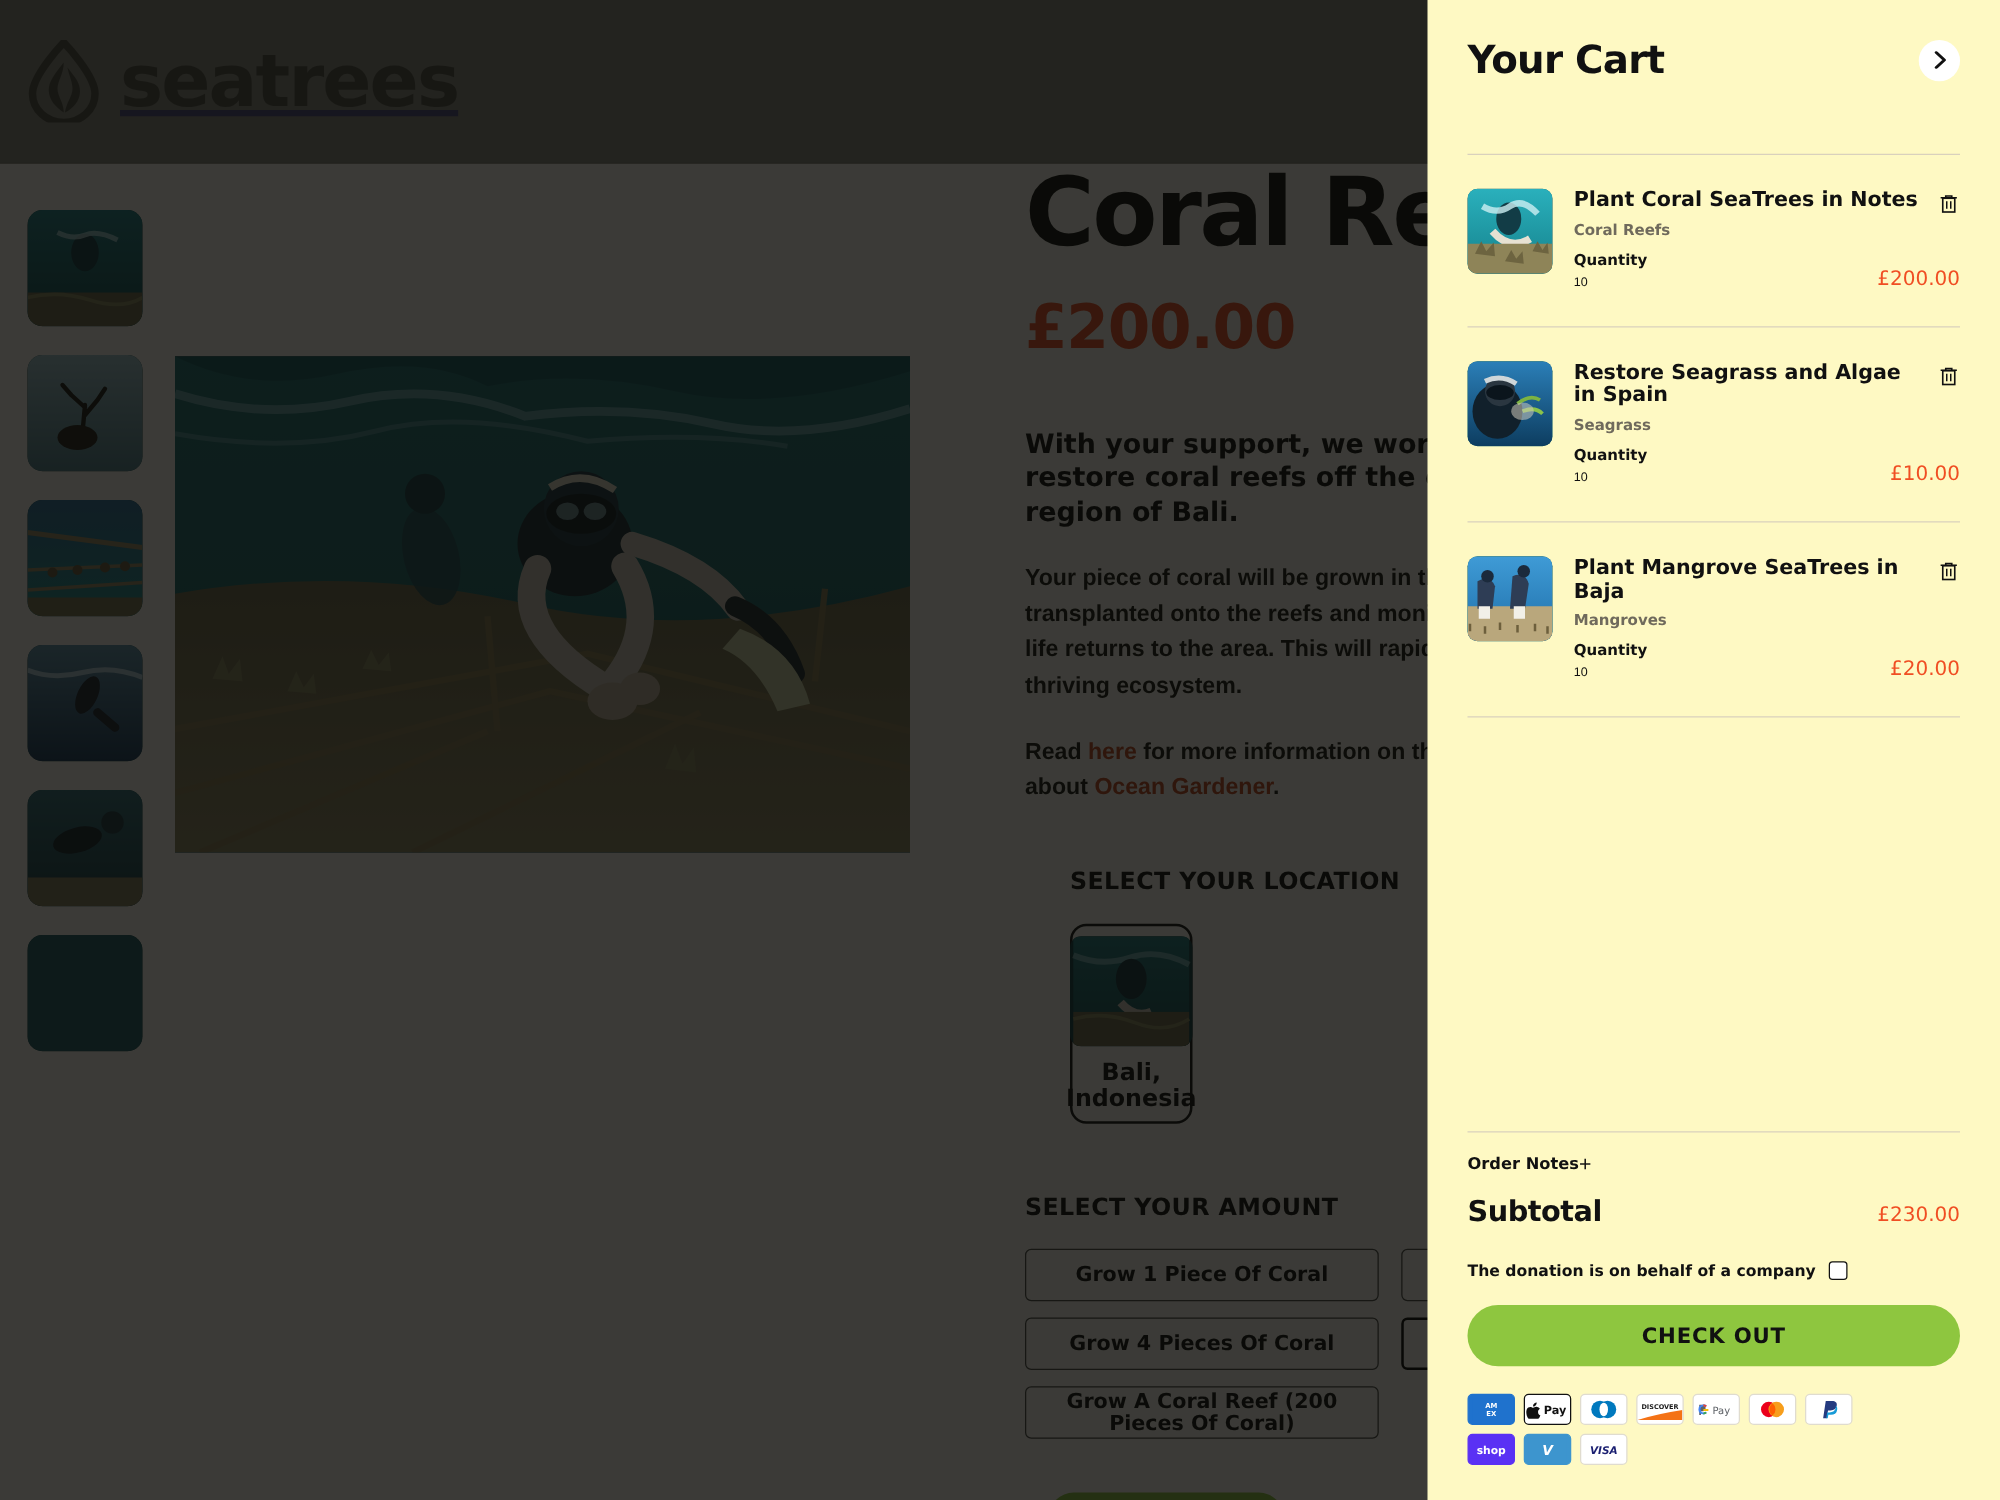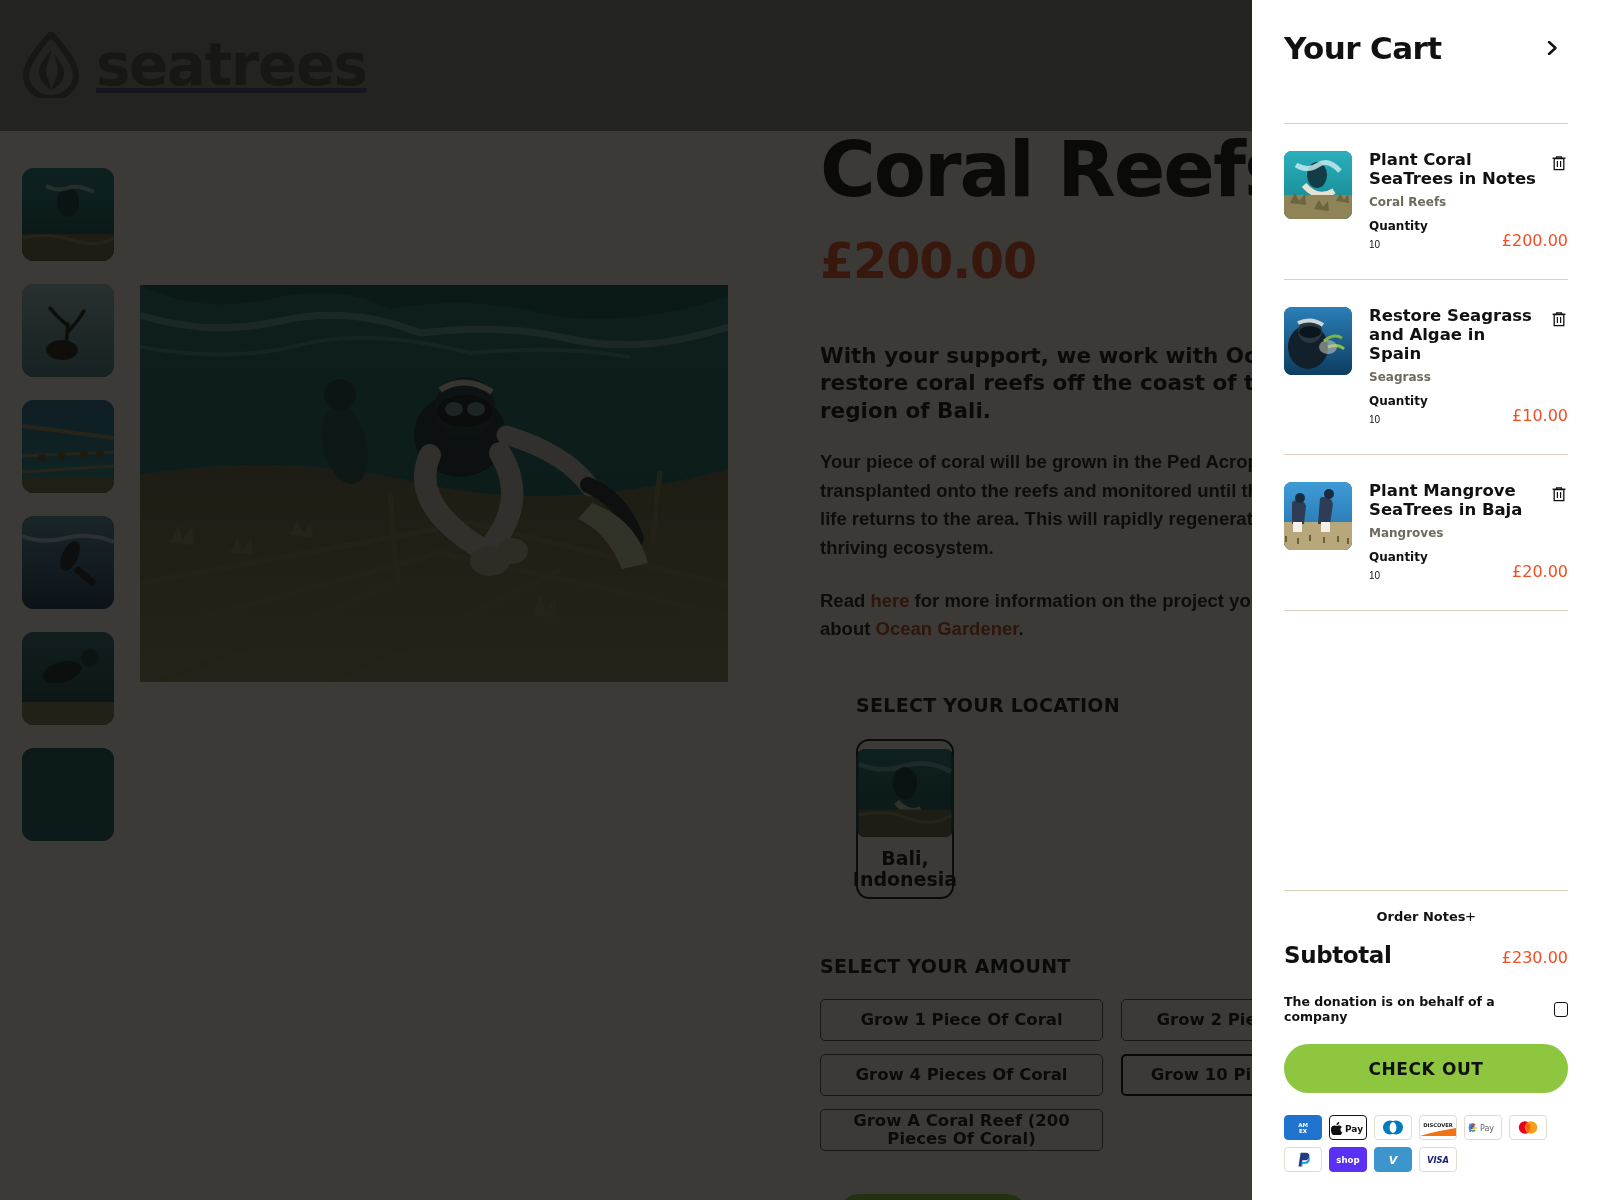--- a/index.html
+++ b/index.html
@@ -144,22 +144,22 @@
   }
   #scrim-header {
     position: absolute; top: 0; left: 0; right: 0; height: 131px;
     background: rgba(28,28,24,.76);
     pointer-events: none;
   }
 
   
   #cart {
     position: absolute; top: 0; right: 0;
-    width: 348px; height: 1200px;
-    background: #ffffff;
+    width: 458px; height: 1200px;
+    background: #fef9c3;
     padding: 0 32px;
     display: flex; flex-direction: column;
   }
   .cart-head {
     display: flex; align-items: center; justify-content: space-between;
     padding-top: 30px;
   }
   .cart-title {
     font-family: "DejaVu Sans", sans-serif;
     font-size: 31px; font-weight: 700; letter-spacing: -.6px; color: #111;
@@ -217,21 +217,21 @@
     width: 18px; height: 18px; border: none; background: none;
     cursor: pointer; padding: 0;
   }
   .ci-del svg { width: 100%; height: 100%; display: block; }
 
   .cart-spacer { flex: 1 1 auto; }
 
   .cart-foot { padding-bottom: 28px; }
   .order-notes {
     display: flex; align-items: center; gap: 0;
-    margin-top: 17px; cursor: pointer; justify-content: center;
+    margin-top: 17px; cursor: pointer;
   }
   .order-notes-label {
     font-family: "DejaVu Sans", sans-serif;
     font-size: 13px; font-weight: 700; color: #111;
   }
   .order-notes-plus {
     font-size: 17px; color: #111; line-height: 1; font-weight: 400;
   }
   .subtotal-row {
     display: flex; align-items: baseline; justify-content: space-between;

